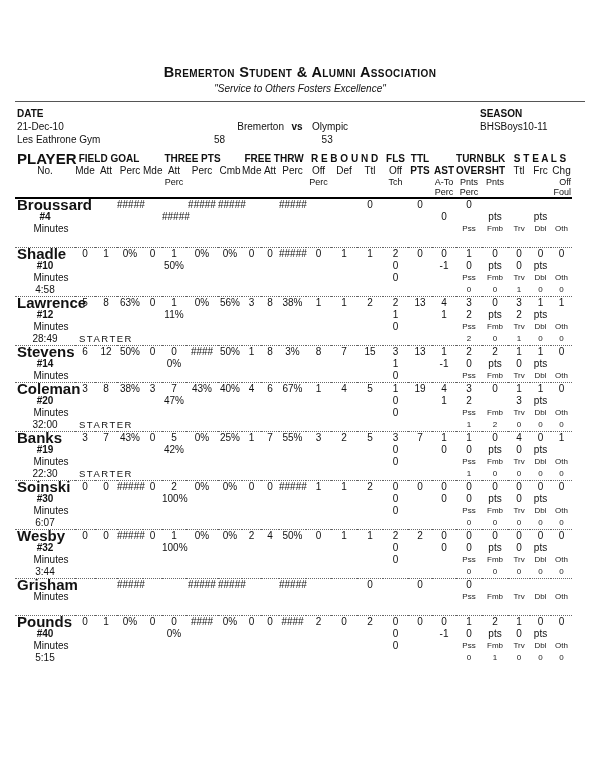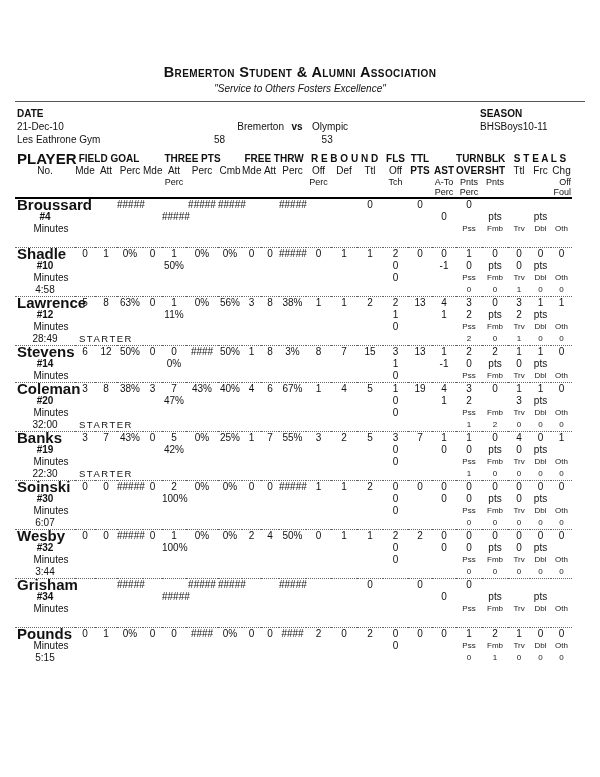--- a/index.html
+++ b/index.html
@@ -912,44 +912,20 @@
           <td></td>
           <td>0</td>
           <td></td>
           <td>0</td>
           <td></td>
           <td></td>
           <td></td>
           <td></td>
         </tr>
         <tr>
-          <td class="pnum">#34</td>
-          <td></td>
-          <td></td>
-          <td></td>
-          <td></td>
-          <td>#####</td>
-          <td></td>
-          <td></td>
-          <td></td>
-          <td></td>
-          <td></td>
-          <td></td>
-          <td></td>
-          <td></td>
-          <td></td>
-          <td></td>
-          <td>0</td>
-          <td></td>
-          <td>pts</td>
-          <td></td>
-          <td>pts</td>
-          <td></td>
-        </tr>
-        <tr>
           <td class="mins-label">Minutes</td>
           <td></td>
           <td></td>
           <td></td>
           <td></td>
           <td></td>
           <td></td>
           <td></td>
           <td></td>
           <td></td>
@@ -1007,20 +983,44 @@
           <td>0</td>
           <td>0</td>
           <td>0</td>
           <td>1</td>
           <td>2</td>
           <td>1</td>
           <td>0</td>
           <td>0</td>
         </tr>
         <tr>
+          <td class="pnum">#40</td>
+          <td></td>
+          <td></td>
+          <td></td>
+          <td></td>
+          <td>0%</td>
+          <td></td>
+          <td></td>
+          <td></td>
+          <td></td>
+          <td></td>
+          <td></td>
+          <td></td>
+          <td></td>
+          <td>0</td>
+          <td></td>
+          <td>-1</td>
+          <td>0</td>
+          <td>pts</td>
+          <td>0</td>
+          <td>pts</td>
+          <td></td>
+        </tr>
+        <tr>
           <td class="mins-label">Minutes</td>
           <td></td>
           <td></td>
           <td></td>
           <td></td>
           <td></td>
           <td></td>
           <td></td>
           <td></td>
           <td></td>

